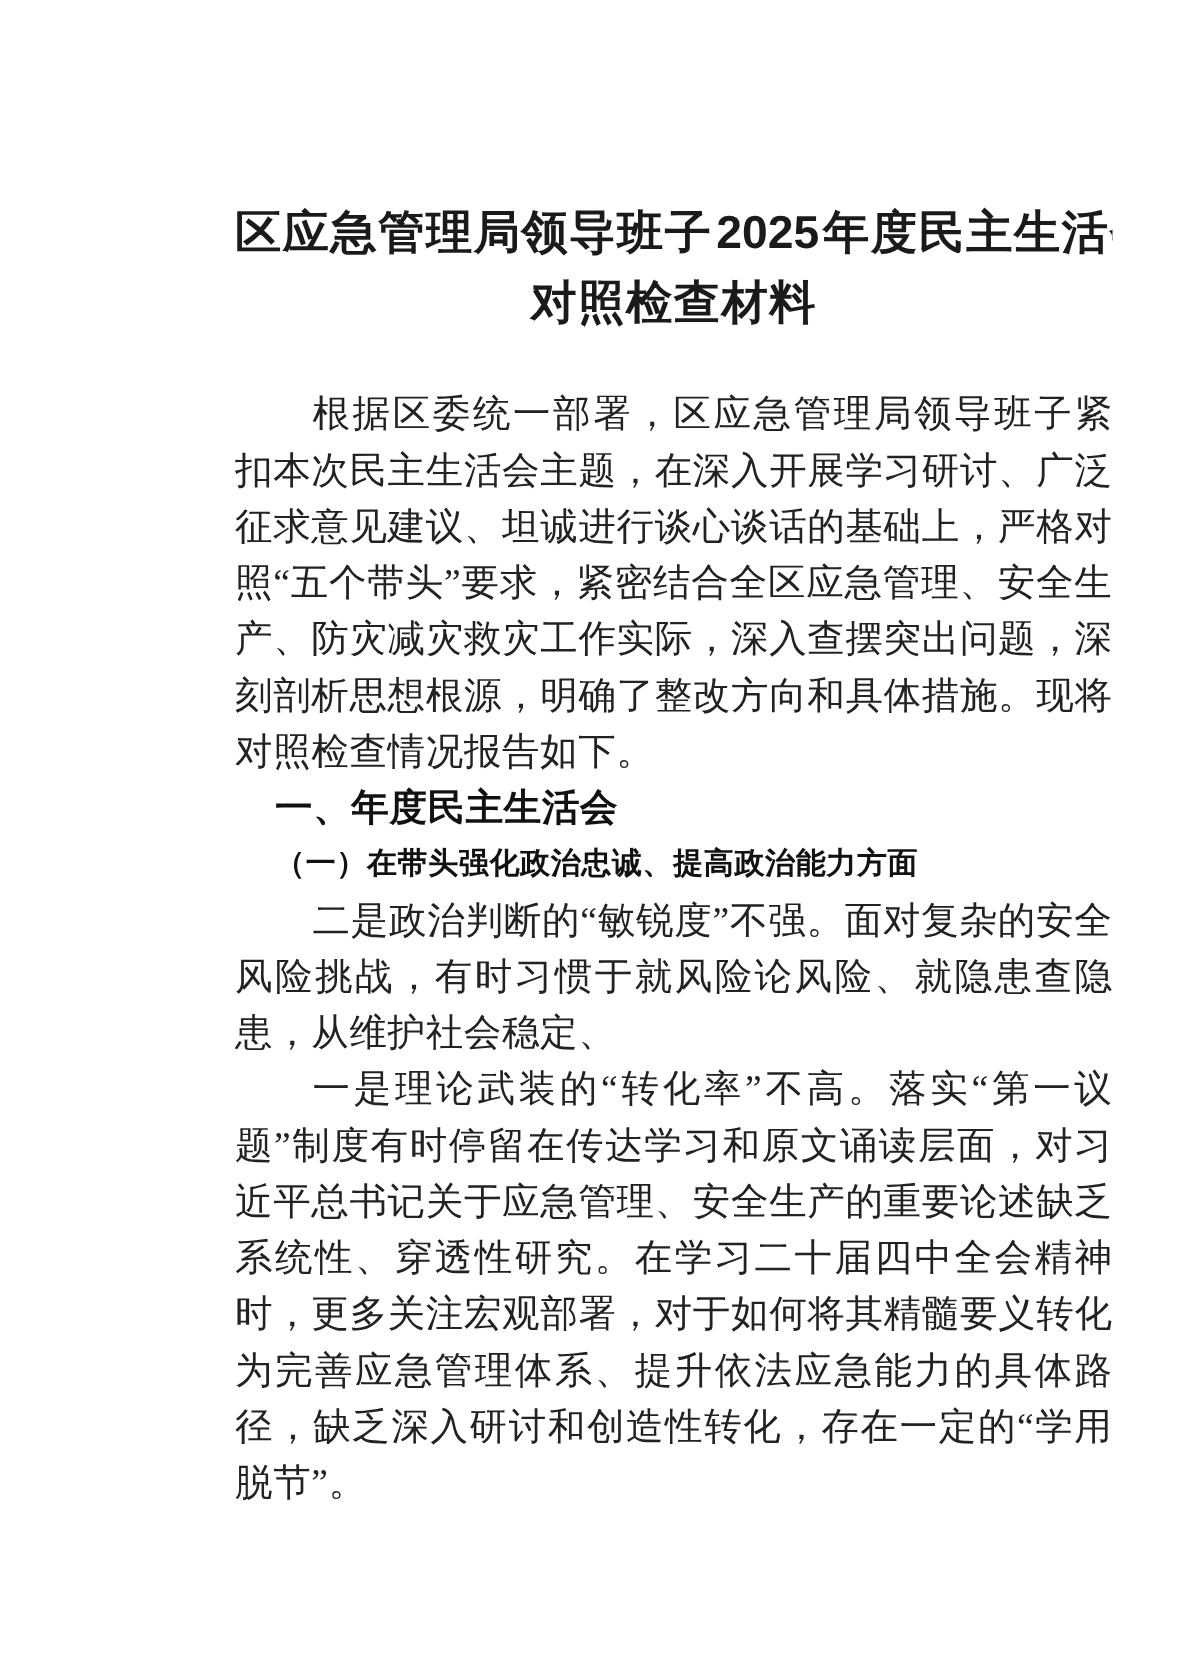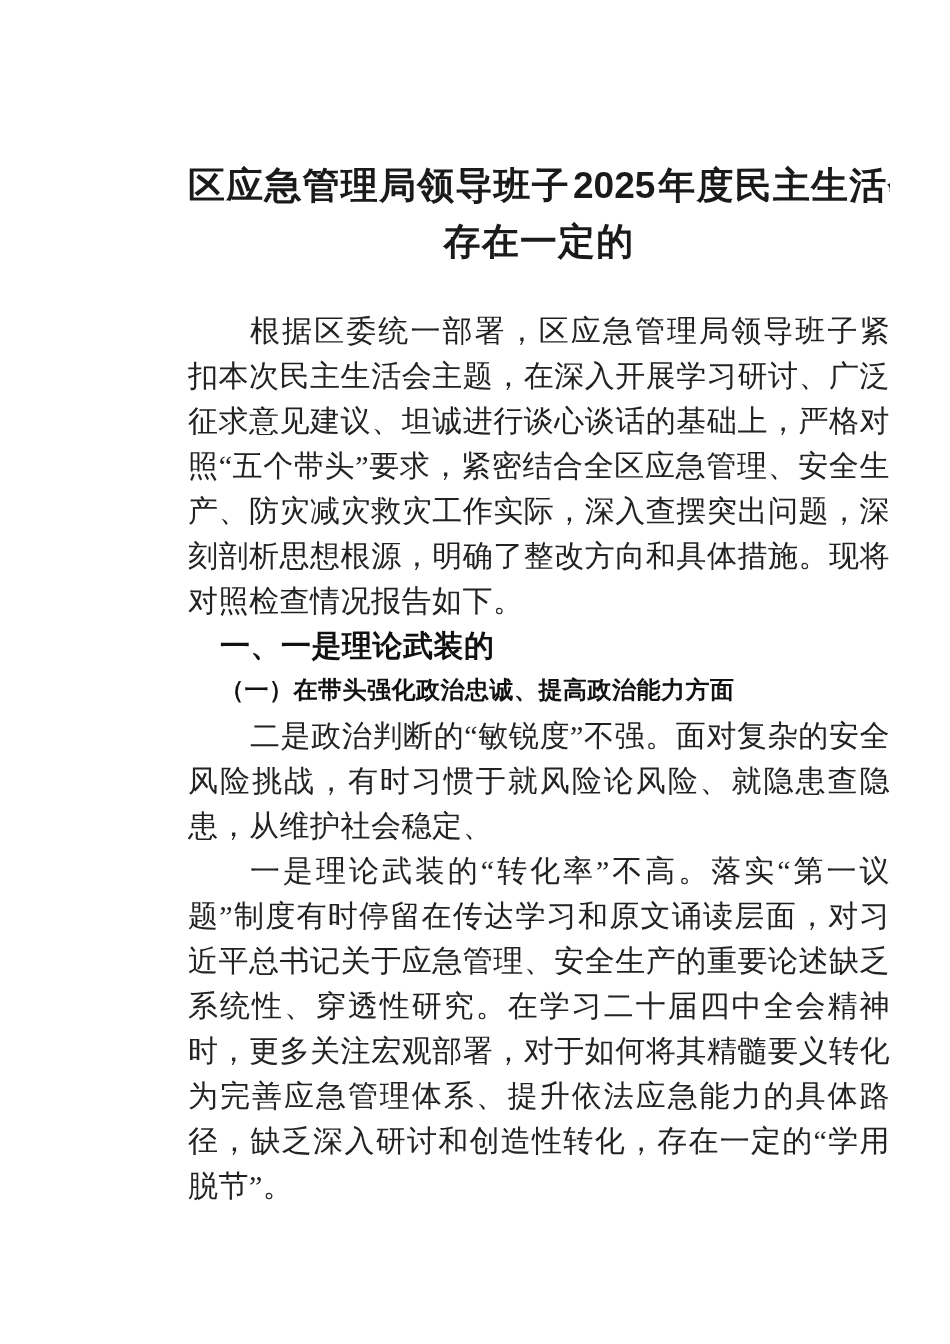--- a/index.html
+++ b/index.html
@@ -98,26 +98,26 @@
   }
 </style>
 </head>
 <body>
 
 <div class="page">
   <div class="content">
 
     <h1 class="doc-title">
       <span class="title-line"><span>区应急管理局领导班子</span><span class="title-num">2025</span><span>年度民主生活会</span></span>
-      <span class="title-line">存在一定的</span>
+      <span class="title-line">对照检查材料</span>
     </h1>
 
     <p class="para para-first">根据区委统一部署，区应急管理局领导班子紧扣本次民主生活会主题，在深入开展学习研讨、广泛征求意见建议、坦诚进行谈心谈话的基础上，严格对照“五个带头”要求，紧密结合全区应急管理、安全生产、防灾减灾救灾工作实际，深入查摆突出问题，深刻剖析思想根源，明确了整改方向和具体措施。现将对照检查情况报告如下。</p>
 
-    <h2 class="heading-1">一、一是理论武装的</h2>
+    <h2 class="heading-1">一、年度民主生活会</h2>
 
     <h3 class="heading-2">（一）在带头强化政治忠诚、提高政治能力方面</h3>
 
 
     <p class="para">二是政治判断的“敏锐度”不强。面对复杂的安全风险挑战，有时习惯于就风险论风险、就隐患查隐患，从维护社会稳定、</p>
 
     <p class="para">一是理论武装的“转化率”不高。落实“第一议题”制度有时停留在传达学习和原文诵读层面，对习近平总书记关于应急管理、安全生产的重要论述缺乏系统性、穿透性研究。在学习二十届四中全会精神时，更多关注宏观部署，对于如何将其精髓要义转化为完善应急管理体系、提升依法应急能力的具体路径，缺乏深入研讨和创造性转化，存在一定的“学用脱节”。</p>
 
   </div>
 </div>

